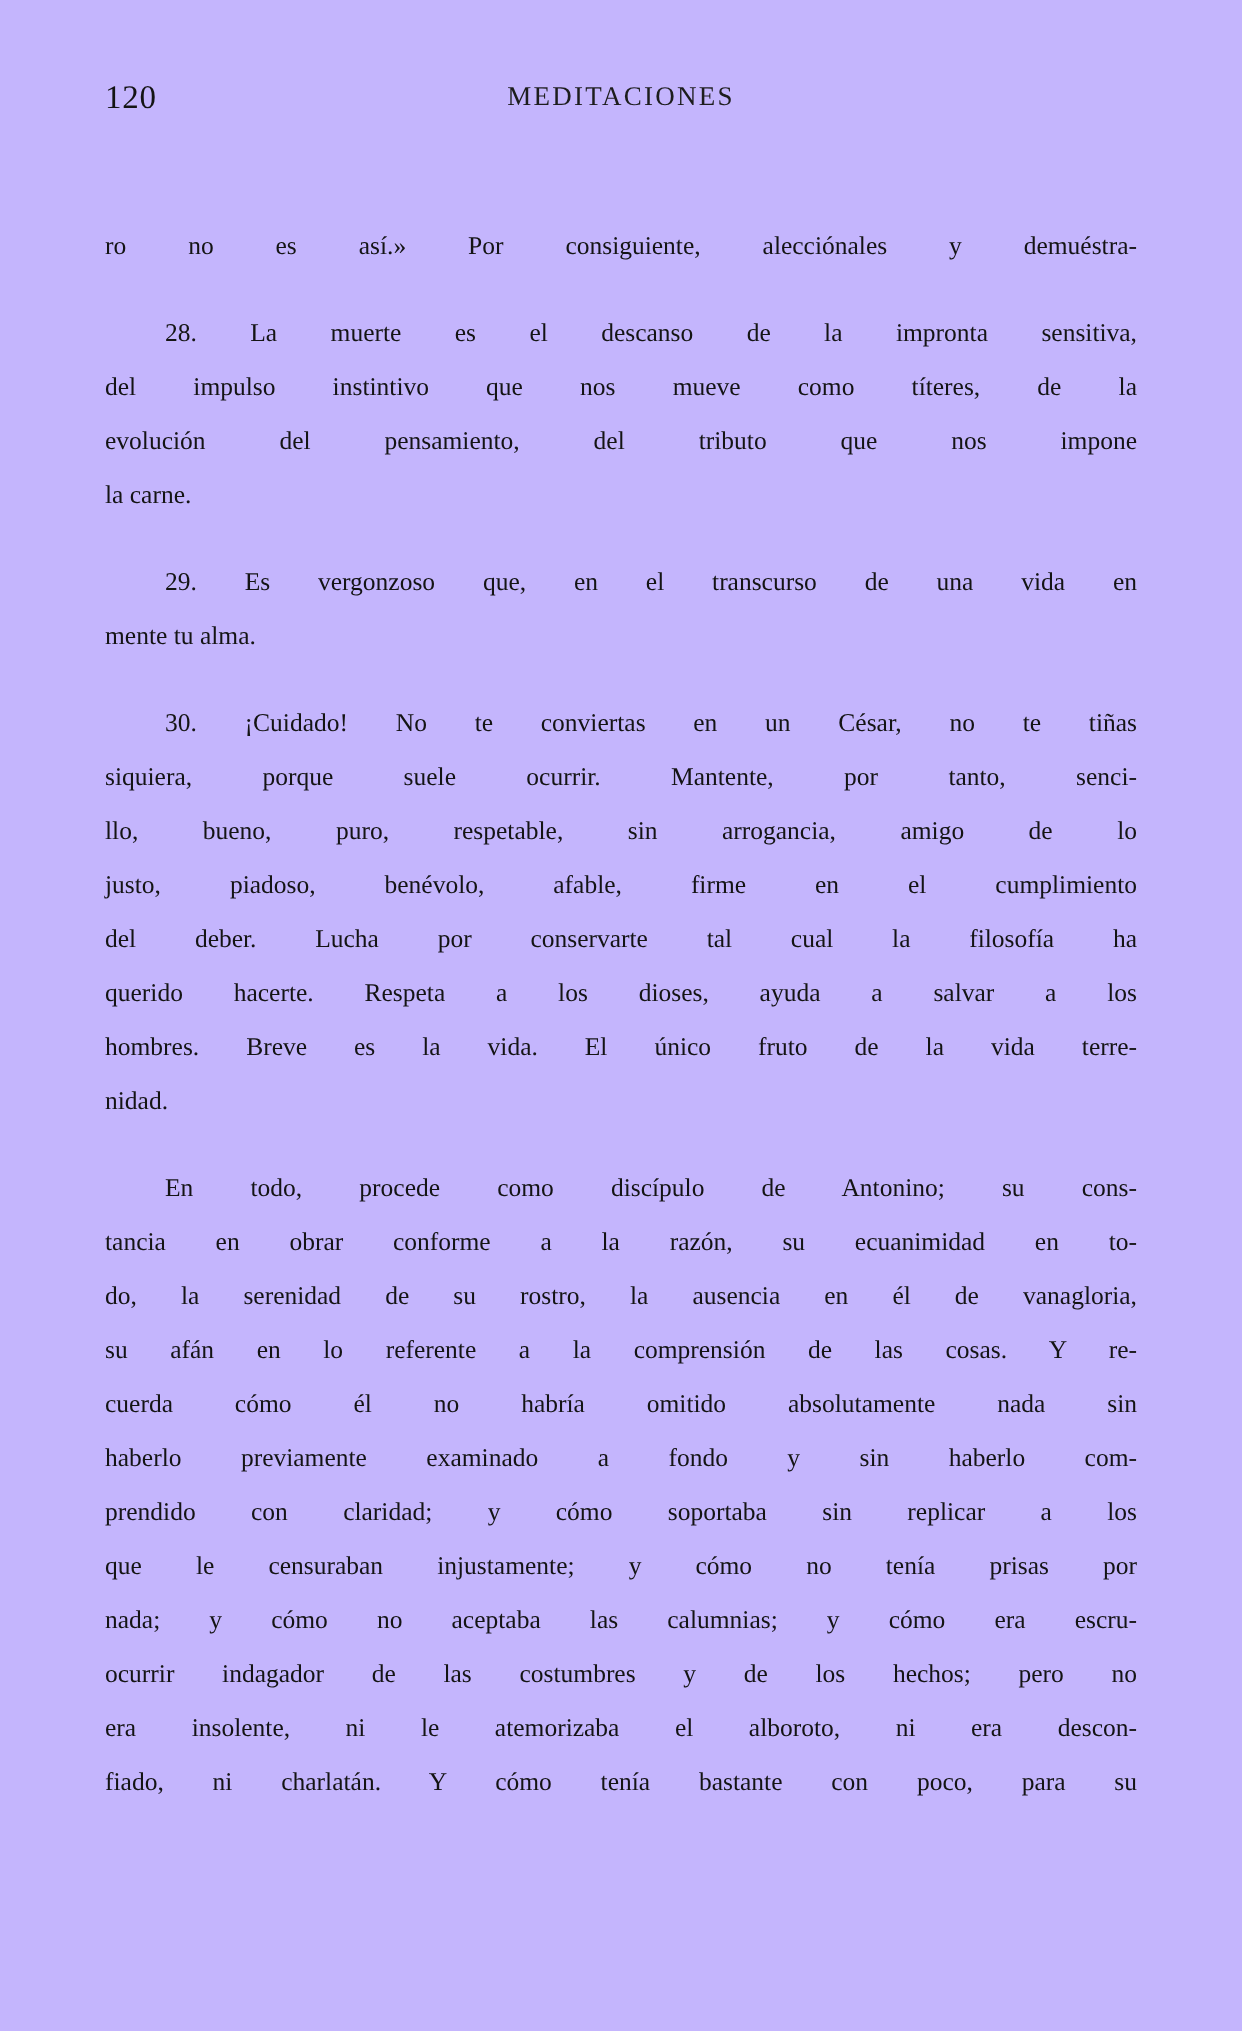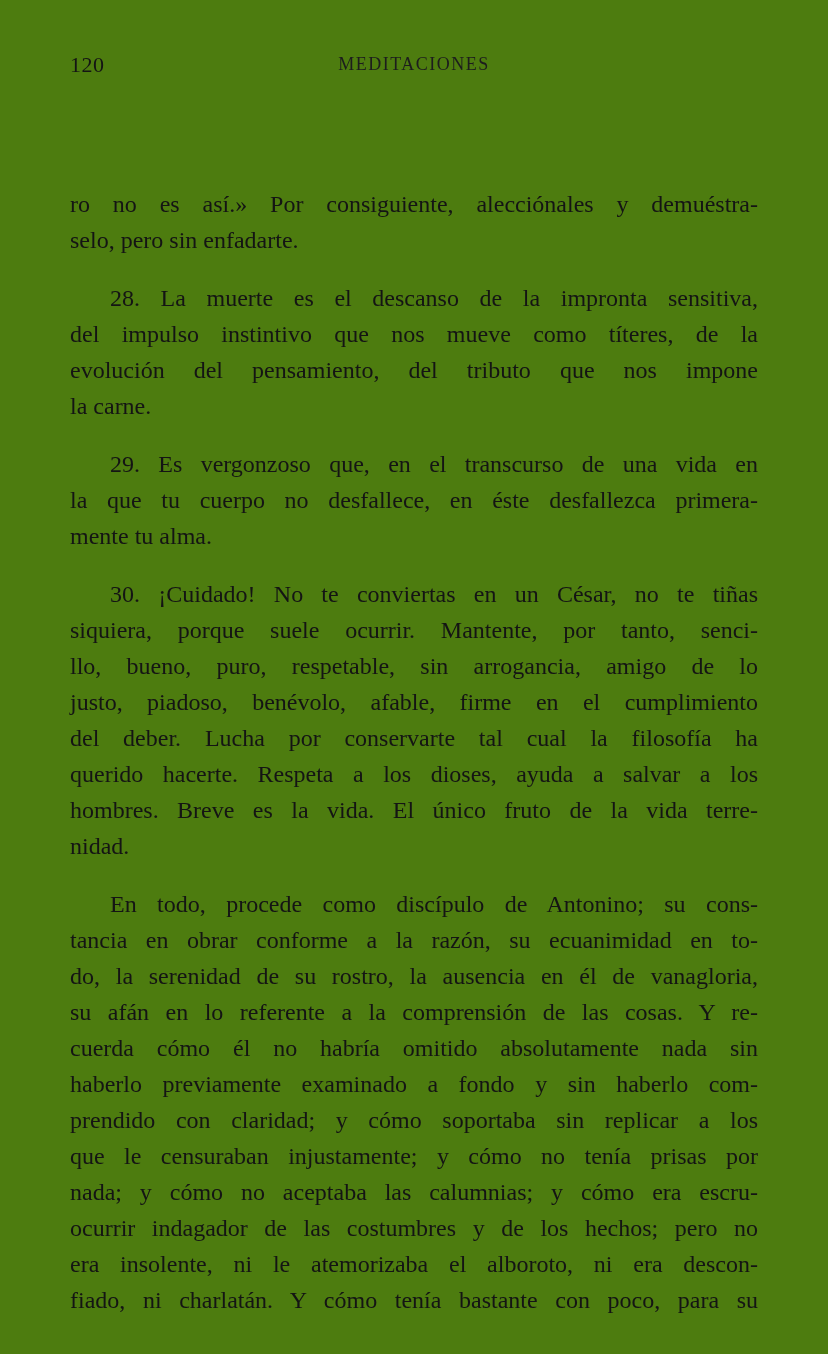--- a/index.html
+++ b/index.html
@@ -4,21 +4,21 @@
 <style>
   html, body {
     margin: 0;
     padding: 0;
     background: #ffffff;
   }
   .page {
     position: relative;
     width: 828px;
     height: 1354px;
-    background: #4d7c0f;
+    background: #c4b5fd;
     box-sizing: border-box;
     padding: 52px 70px 0 70px;
     font-family: "Liberation Serif", "DejaVu Serif", serif;
     color: #141414;
     overflow: hidden;
   }
   .page-header {
     position: relative;
     height: 28px;
   }
@@ -33,22 +33,22 @@
     position: absolute;
     left: 0;
     right: 0;
     top: 2px;
     text-align: center;
     font-size: 18px;
     letter-spacing: 1.5px;
     color: #1d1d1d;
   }
   .page-body {
-    margin-top: 106px;
-    font-size: 24px;
+    margin-top: 66px;
+    font-size: 17px;
     line-height: 36px;
   }
   .paragraph {
     margin: 0 0 22px 0;
   }
   .line {
     text-align: justify;
     text-align-last: justify;
     white-space: normal;
   }
@@ -63,31 +63,29 @@
 <body>
 
 <div class="page">
   <div class="page-header">
     <span class="page-number">120</span>
     <span class="running-title">MEDITACIONES</span>
   </div>
   <div class="page-body">
       <div class="paragraph">
         <div class="line">ro no es así.» Por consiguiente, alecciónales y demuéstra-</div>
-        <div class="line last">selo, pero sin enfadarte.</div>
       </div>
       <div class="paragraph indent">
         <div class="line">28. La muerte es el descanso de la impronta sensitiva,</div>
         <div class="line">del impulso instintivo que nos mueve como títeres, de la</div>
         <div class="line">evolución del pensamiento, del tributo que nos impone</div>
         <div class="line last">la carne.</div>
       </div>
       <div class="paragraph indent">
         <div class="line">29. Es vergonzoso que, en el transcurso de una vida en</div>
-        <div class="line">la que tu cuerpo no desfallece, en éste desfallezca primera-</div>
         <div class="line last">mente tu alma.</div>
       </div>
       <div class="paragraph indent">
         <div class="line">30. ¡Cuidado! No te conviertas en un César, no te tiñas</div>
         <div class="line">siquiera, porque suele ocurrir. Mantente, por tanto, senci-</div>
         <div class="line">llo, bueno, puro, respetable, sin arrogancia, amigo de lo</div>
         <div class="line">justo, piadoso, benévolo, afable, firme en el cumplimiento</div>
         <div class="line">del deber. Lucha por conservarte tal cual la filosofía ha</div>
         <div class="line">querido hacerte. Respeta a los dioses, ayuda a salvar a los</div>
         <div class="line">hombres. Breve es la vida. El único fruto de la vida terre-</div>

